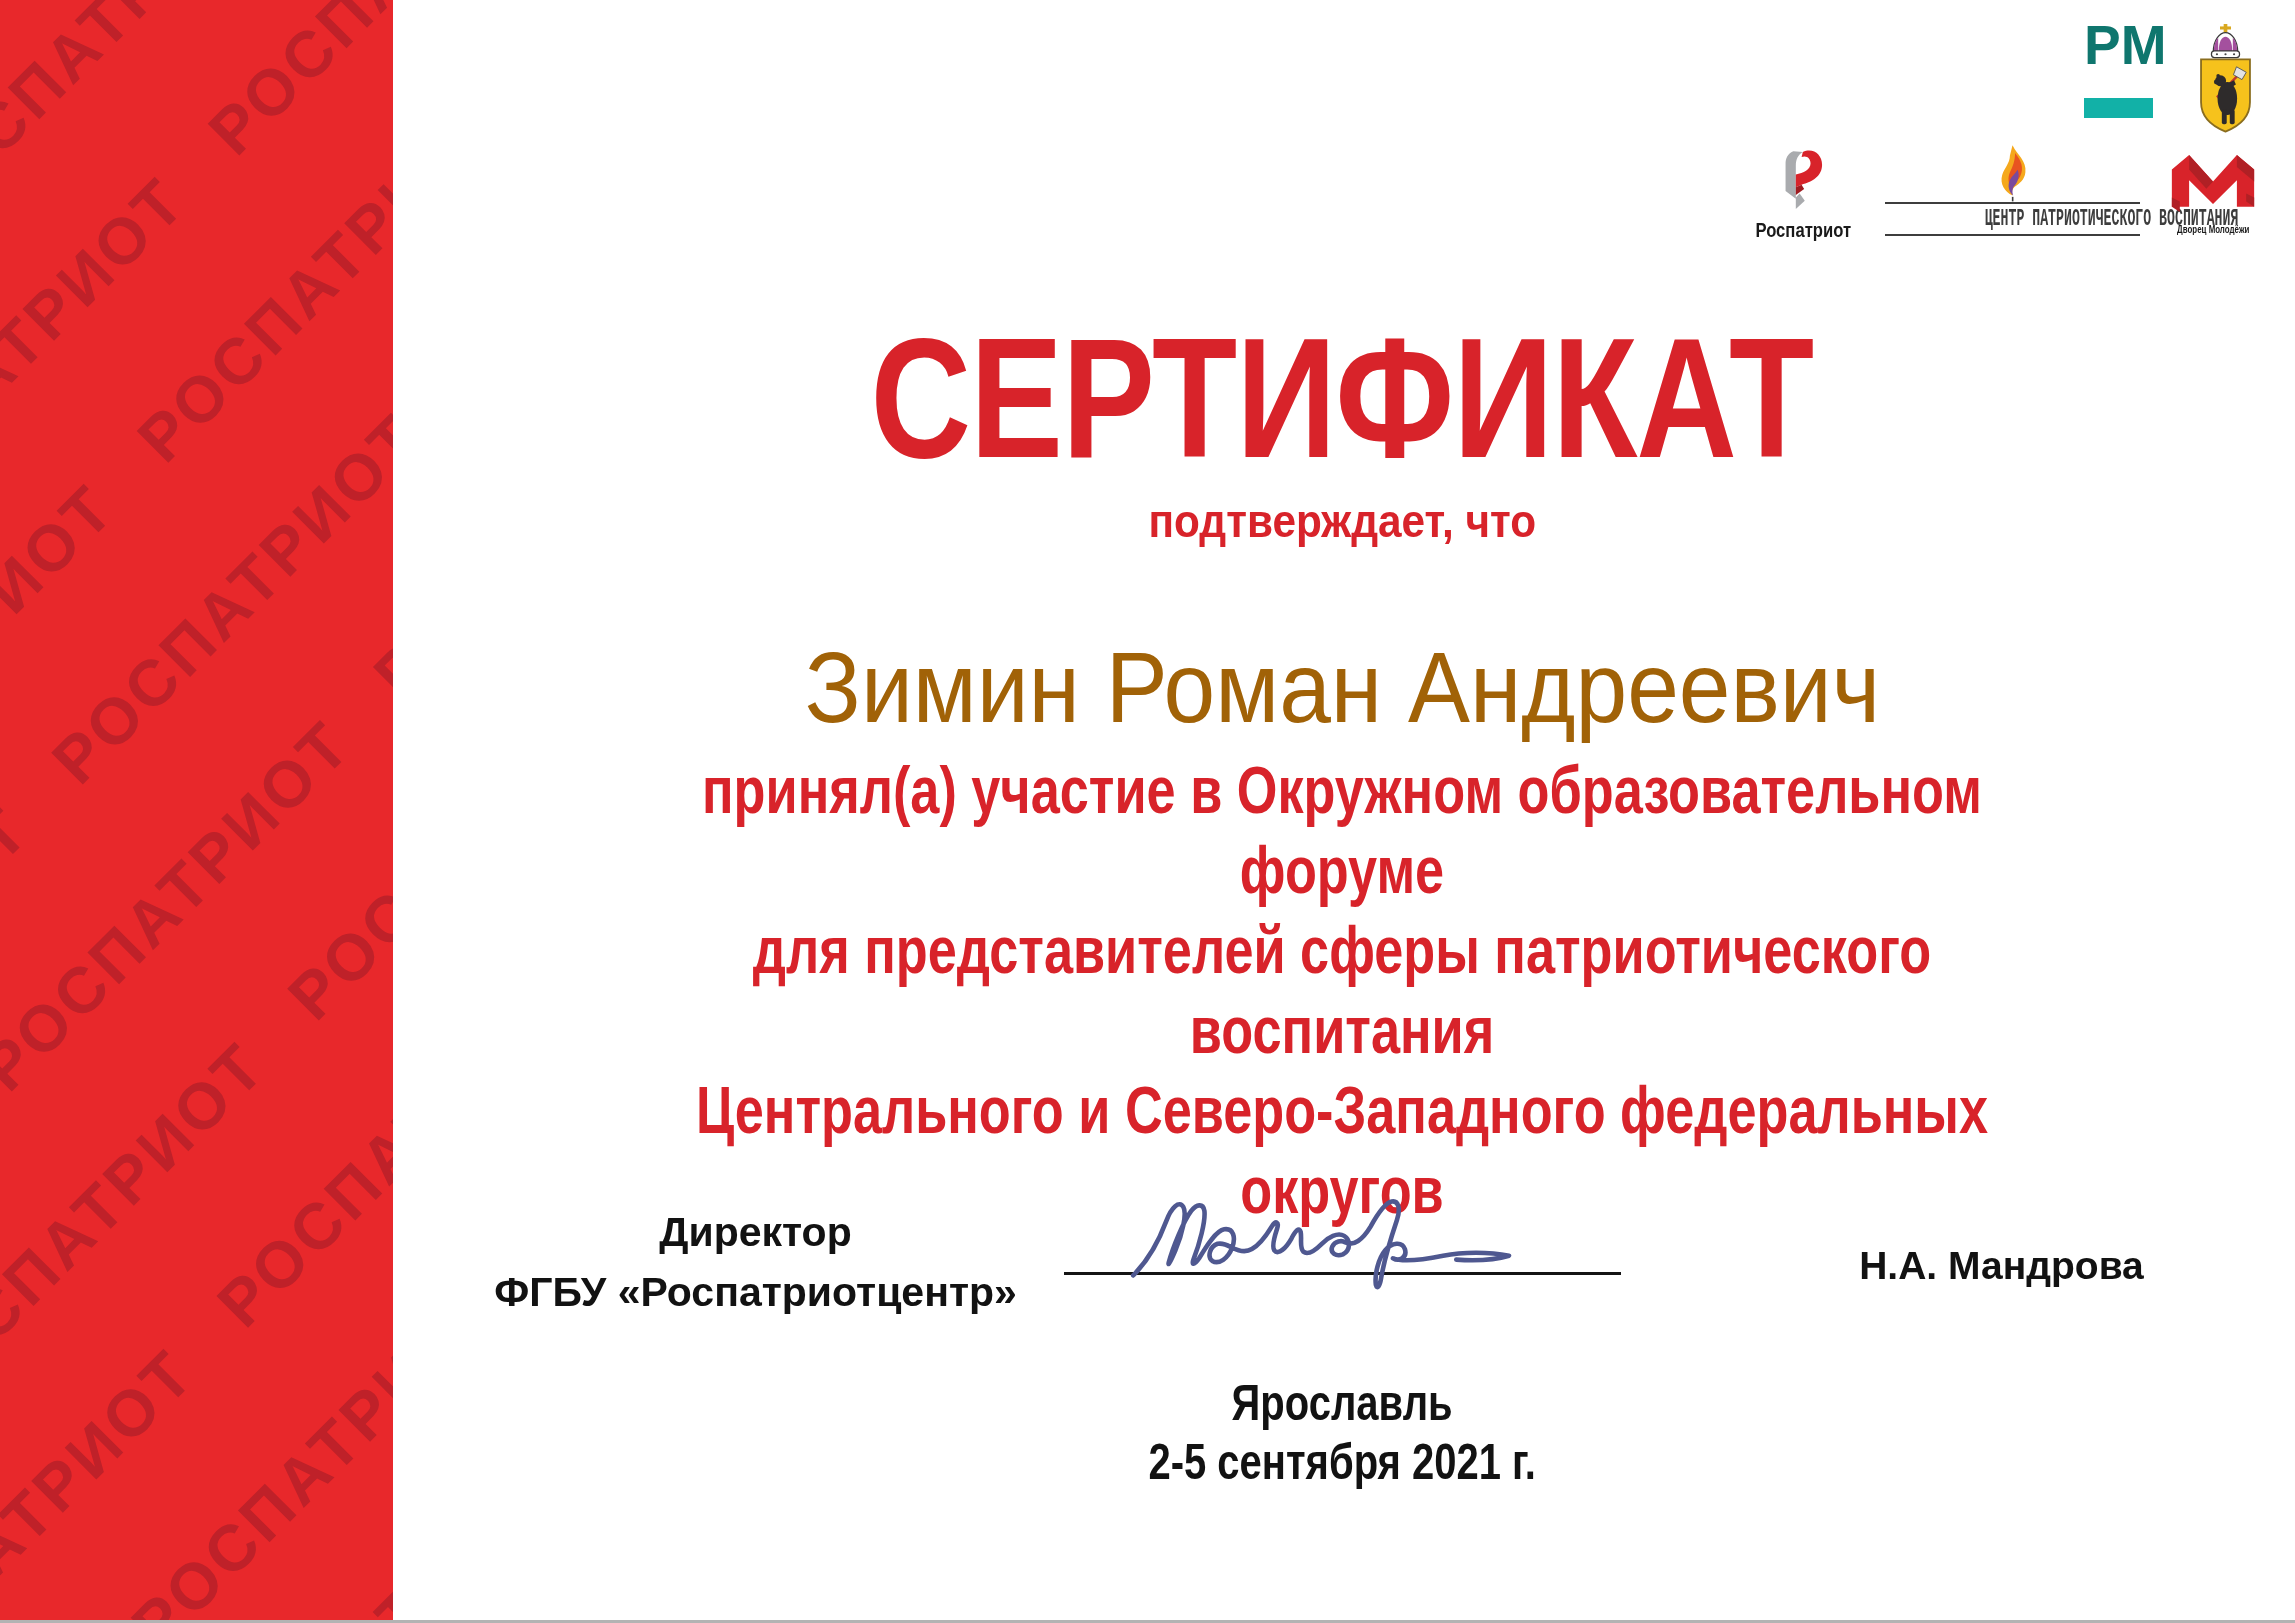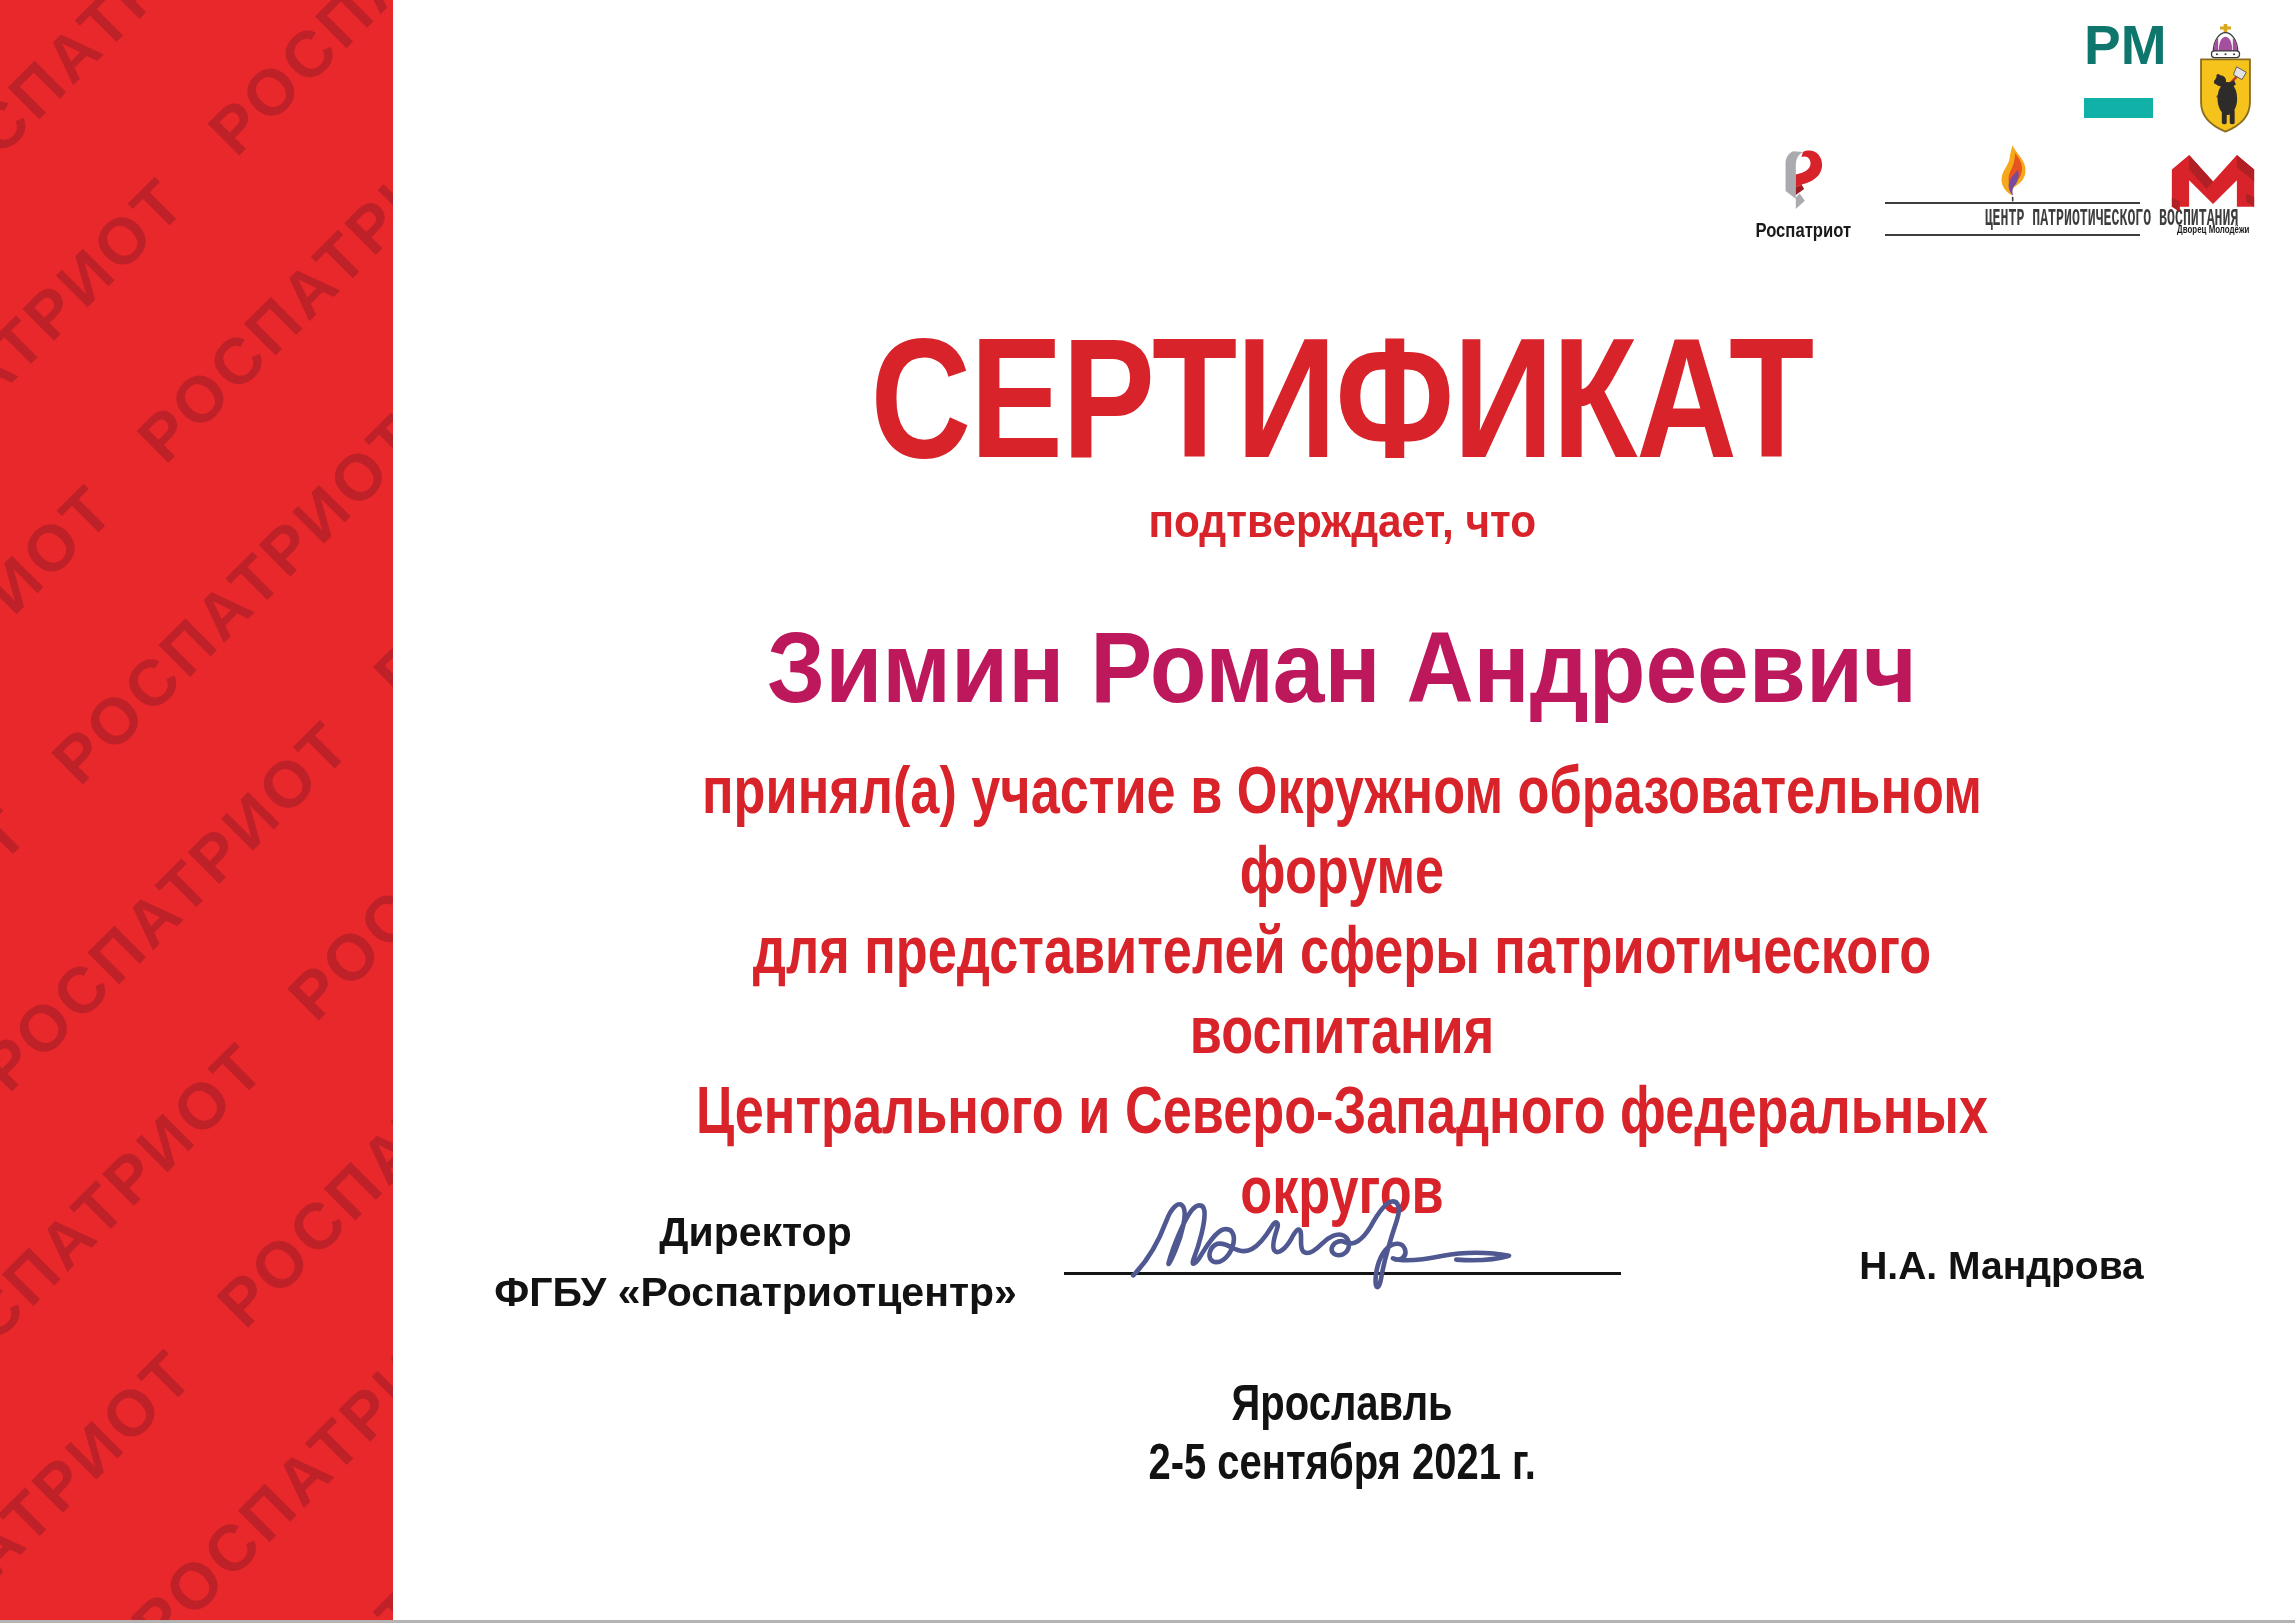--- a/index.html
+++ b/index.html
@@ -19,21 +19,21 @@
   .wm-row{white-space:nowrap;}
 
   
   .centercol{position:absolute;left:389px;width:1906px;text-align:center;}
   .squeeze{display:inline-block;transform-origin:50% 50%;}
 
   .title{top:313px;color:#d8232a;font-weight:bold;font-size:170px;line-height:1.0;letter-spacing:-1.3px;}
   .title .squeeze{transform:scaleX(.82);}
   .subtitle{top:495px;color:#d8232a;font-weight:bold;font-size:47px;line-height:1.1;}
   .subtitle .squeeze{transform:scaleX(.9);}
-  .name{top:612px;color:#be185d;font-weight:bold;font-size:101px;line-height:1.1;}
+  .name{top:632px;color:#a16207;font-weight:normal;font-size:101px;line-height:1.1;}
   .name .squeeze{transform:scaleX(.92);}
   .bodytext{top:750px;color:#d8232a;font-weight:bold;font-size:67px;line-height:80px;}
   .bodytext .squeeze{transform:scaleX(.78);}
   .footer{top:1374px;color:#121212;font-weight:bold;font-size:50px;line-height:59px;}
   .footer .squeeze{transform:scaleX(.8);}
 
   
   .director{position:absolute;left:389px;width:733px;top:1202px;text-align:center;
     color:#121212;font-weight:bold;font-size:41px;line-height:60px;}
   .sig-line{position:absolute;left:1064px;top:1272px;width:557px;height:3.3px;background:#141414;}

